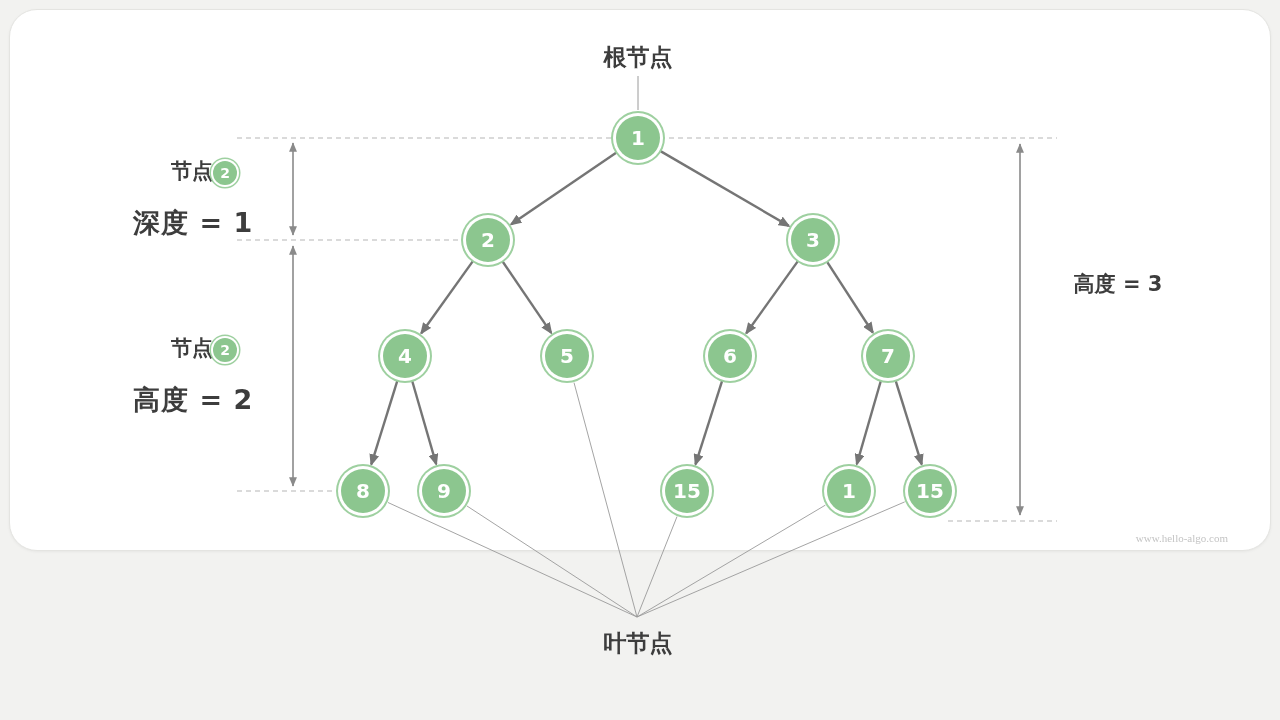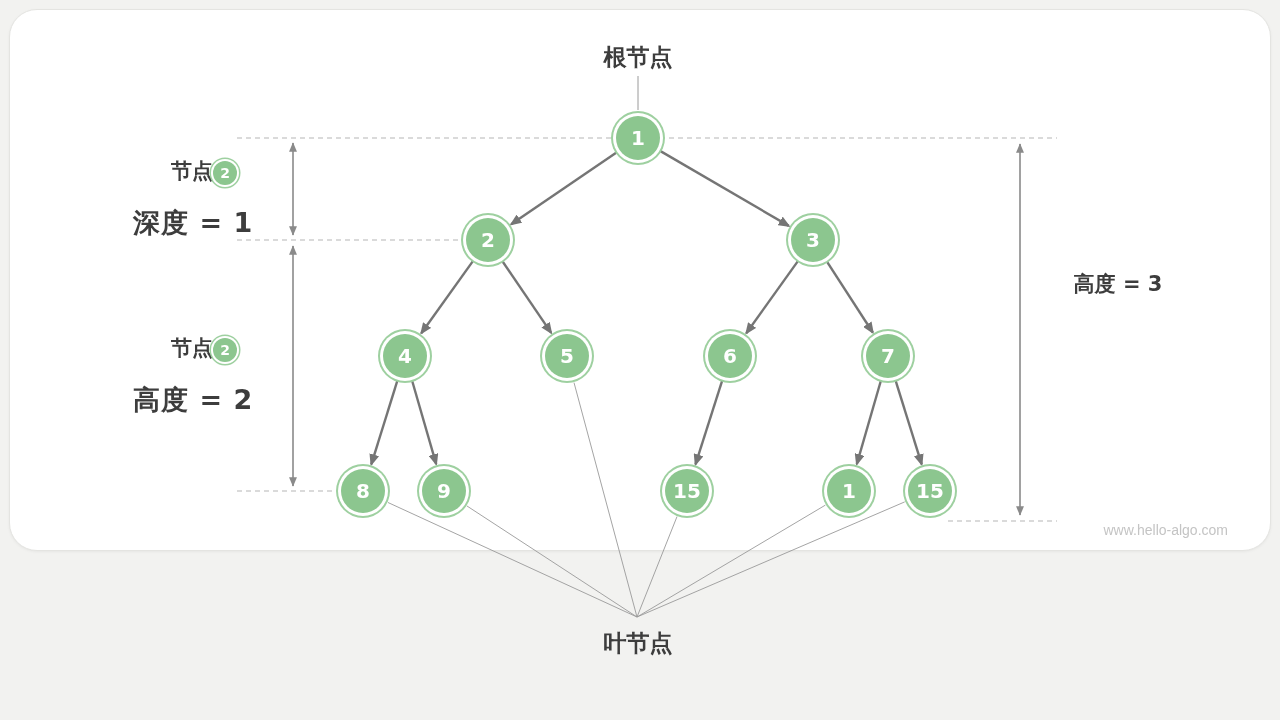--- a/index.html
+++ b/index.html
@@ -81,23 +81,23 @@
     text-align: center;
     font-size: 21px;
     font-weight: bold;
     line-height: 45px;
     color: var(--label-dark, #3d3d3d);
     z-index: 3;
   }
   .watermark {
     position: absolute;
     right: 52px;
-    bottom: 22px;
-    font-family: Liberation Sans, sans-serif;
-    font-size: 14px;
+    bottom: 16px;
+    font-family: Liberation Serif, serif;
+    font-size: 11px;
     color: #c4c4c4;
     z-index: 3;
   }
 </style>
 </head>
 <body>
 
 <div class="canvas">
   <div class="card"></div>
 

